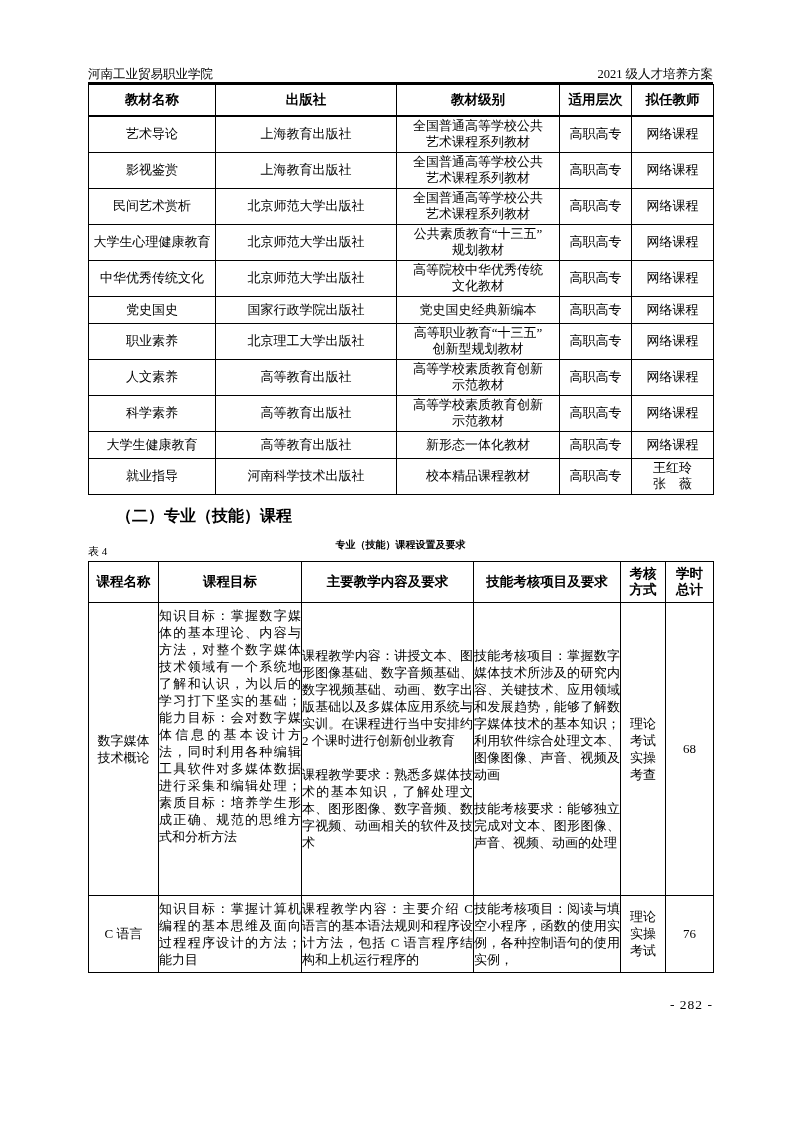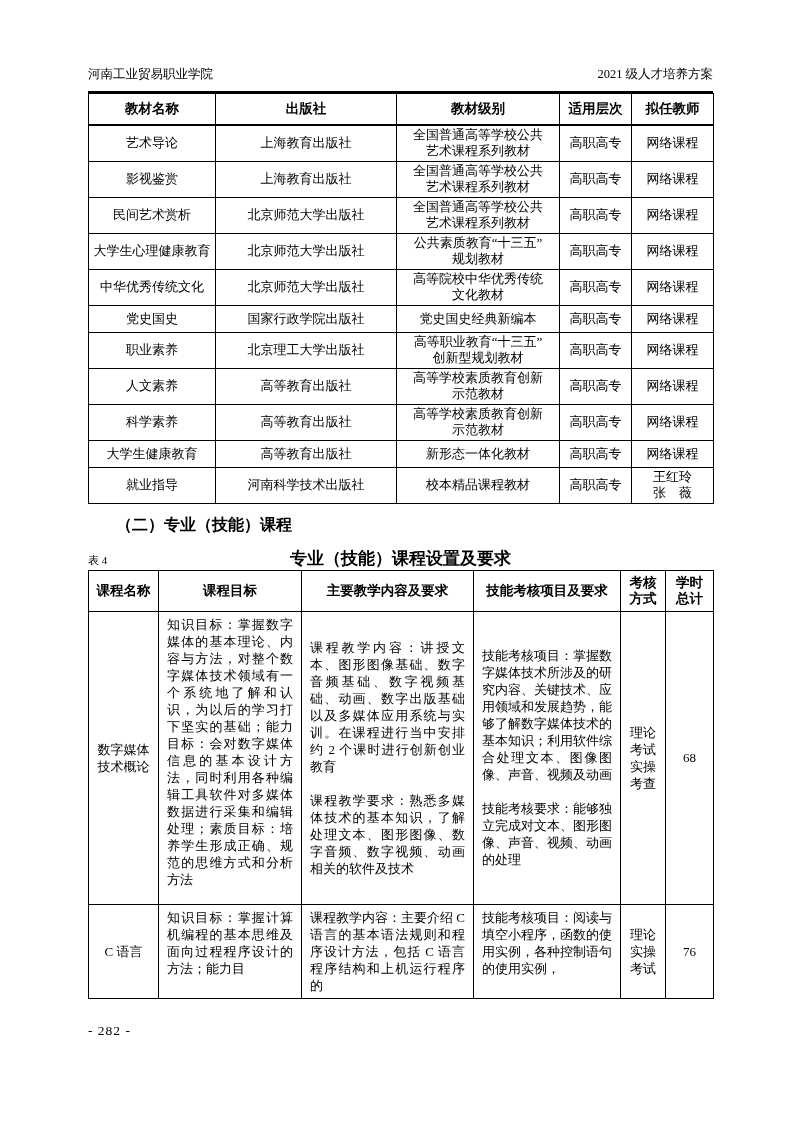--- a/index.html
+++ b/index.html
@@ -21,21 +21,20 @@
     top: 66px;
     width: 625px;
   }
   
   .doc-header {
     display: flex;
     justify-content: space-between;
     align-items: flex-end;
     font-size: 12.5px;
     line-height: 16px;
-    padding-bottom: 9px;
     border-bottom: 2.2px solid #000;
   }
   
   table {
     border-collapse: collapse;
     table-layout: fixed;
     width: 625px;
     border: 1.5px solid #000;
   }
   th, td {
@@ -70,47 +69,48 @@
     height: 21px;
   }
   .t2-label {
     position: absolute;
     left: 0; bottom: 0;
     font-size: 11px;
   }
   .t2-title {
     display: block;
     text-align: center;
-    font-size: 17px;
+    font-size: 10px;
     font-weight: bold;
   }
   
   .t2 { margin-top: 2px; font-size: 13px; }
   .t2 th { font-size: 13.5px; line-height: 16px; padding: 4px 2px; height: 37px; }
   .t2 td {
     vertical-align: middle;
     line-height: 17px;
-    padding: 4px 8px;
+    padding: 4px 0;
     text-align: justify;
     text-justify: inter-character;
   }
   .t2 td:nth-child(1),
   .t2 td:nth-child(5),
   .t2 td:nth-child(6) { text-align: center; padding: 4px 2px; }
   .t2 tbody tr:nth-child(1) { height: 293px; }
   .t2 tbody tr:nth-child(1) td:nth-child(2) { vertical-align: top; }
   .t2 tbody tr:nth-child(2) { height: 71px; }
   .t2 tbody tr:nth-child(2) td:nth-child(2),
   .t2 tbody tr:nth-child(2) td:nth-child(3),
   .t2 tbody tr:nth-child(2) td:nth-child(4) { vertical-align: top; }
   
   .page-number {
     margin-top: 24px;
     font-size: 13.5px;
     letter-spacing: 1px;
+    text-align: right;
   }
 </style>
 </head>
 <body>
 
 <div class="page">
   <div class="content">
 
     <div class="doc-header">
       <span>河南工业贸易职业学院</span>

